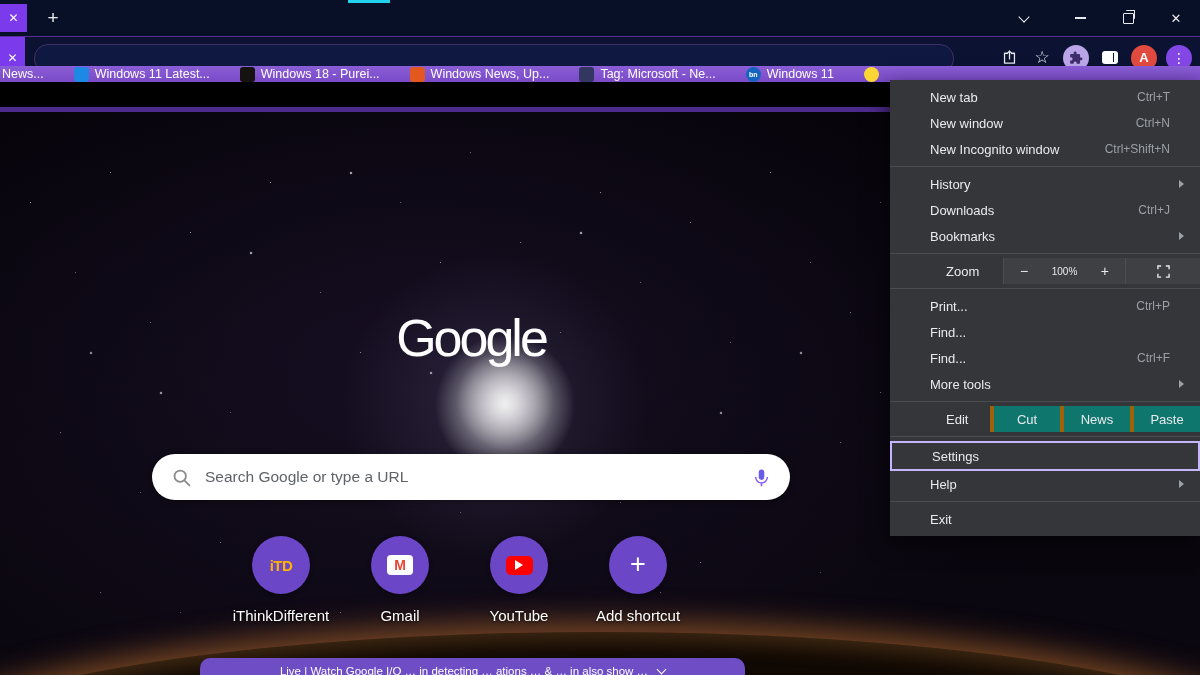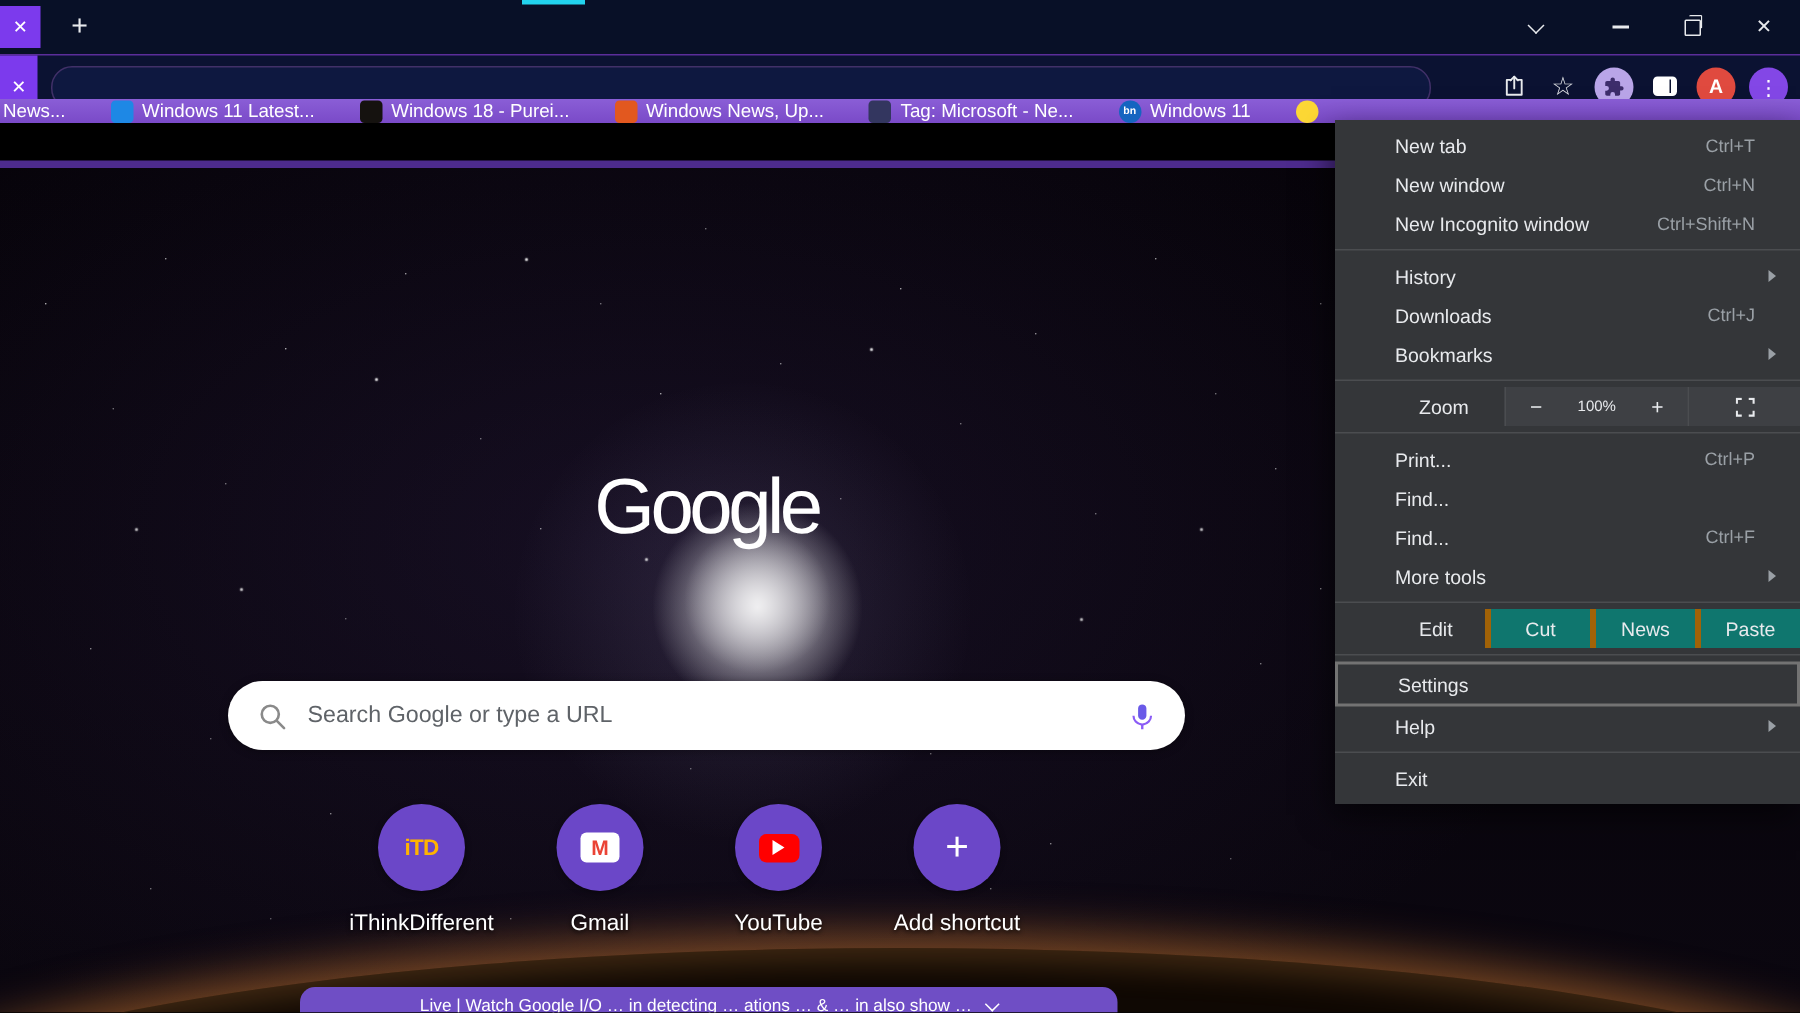--- a/index.html
+++ b/index.html
@@ -122,21 +122,21 @@
   .segrow{padding:0 0 0 16px;}
   .seglabel{flex:1;padding-left:40px;}
   .zseg{width:122px;height:100%;background:#3e4044;border-left:1px solid #4b4d50;display:flex;
     align-items:center;justify-content:space-between;padding:0 16px;box-sizing:border-box;}
   .zbtn{color:#e8eaed;font-size:14px;}
   .zval{color:#e8eaed;font-size:10px;}
   .fseg{width:74px;height:100%;background:#3e4044;border-left:1px solid #4b4d50;display:flex;
     align-items:center;justify-content:center;}
   .ecell{width:66px;height:100%;background:#0f766e;border-left:4px solid #a16207;display:flex;
     align-items:center;justify-content:center;}
-  .mhl{border:2px solid #737373;height:30px;}
+  .mhl{border:2px solid #c4b5fd;height:30px;}
 </style>
 </head>
 <body>
 
 <div class="window">
 
   <div class="titlebar">
     <div class="tab-close-sq">
       <span>✕</span>
     </div>

